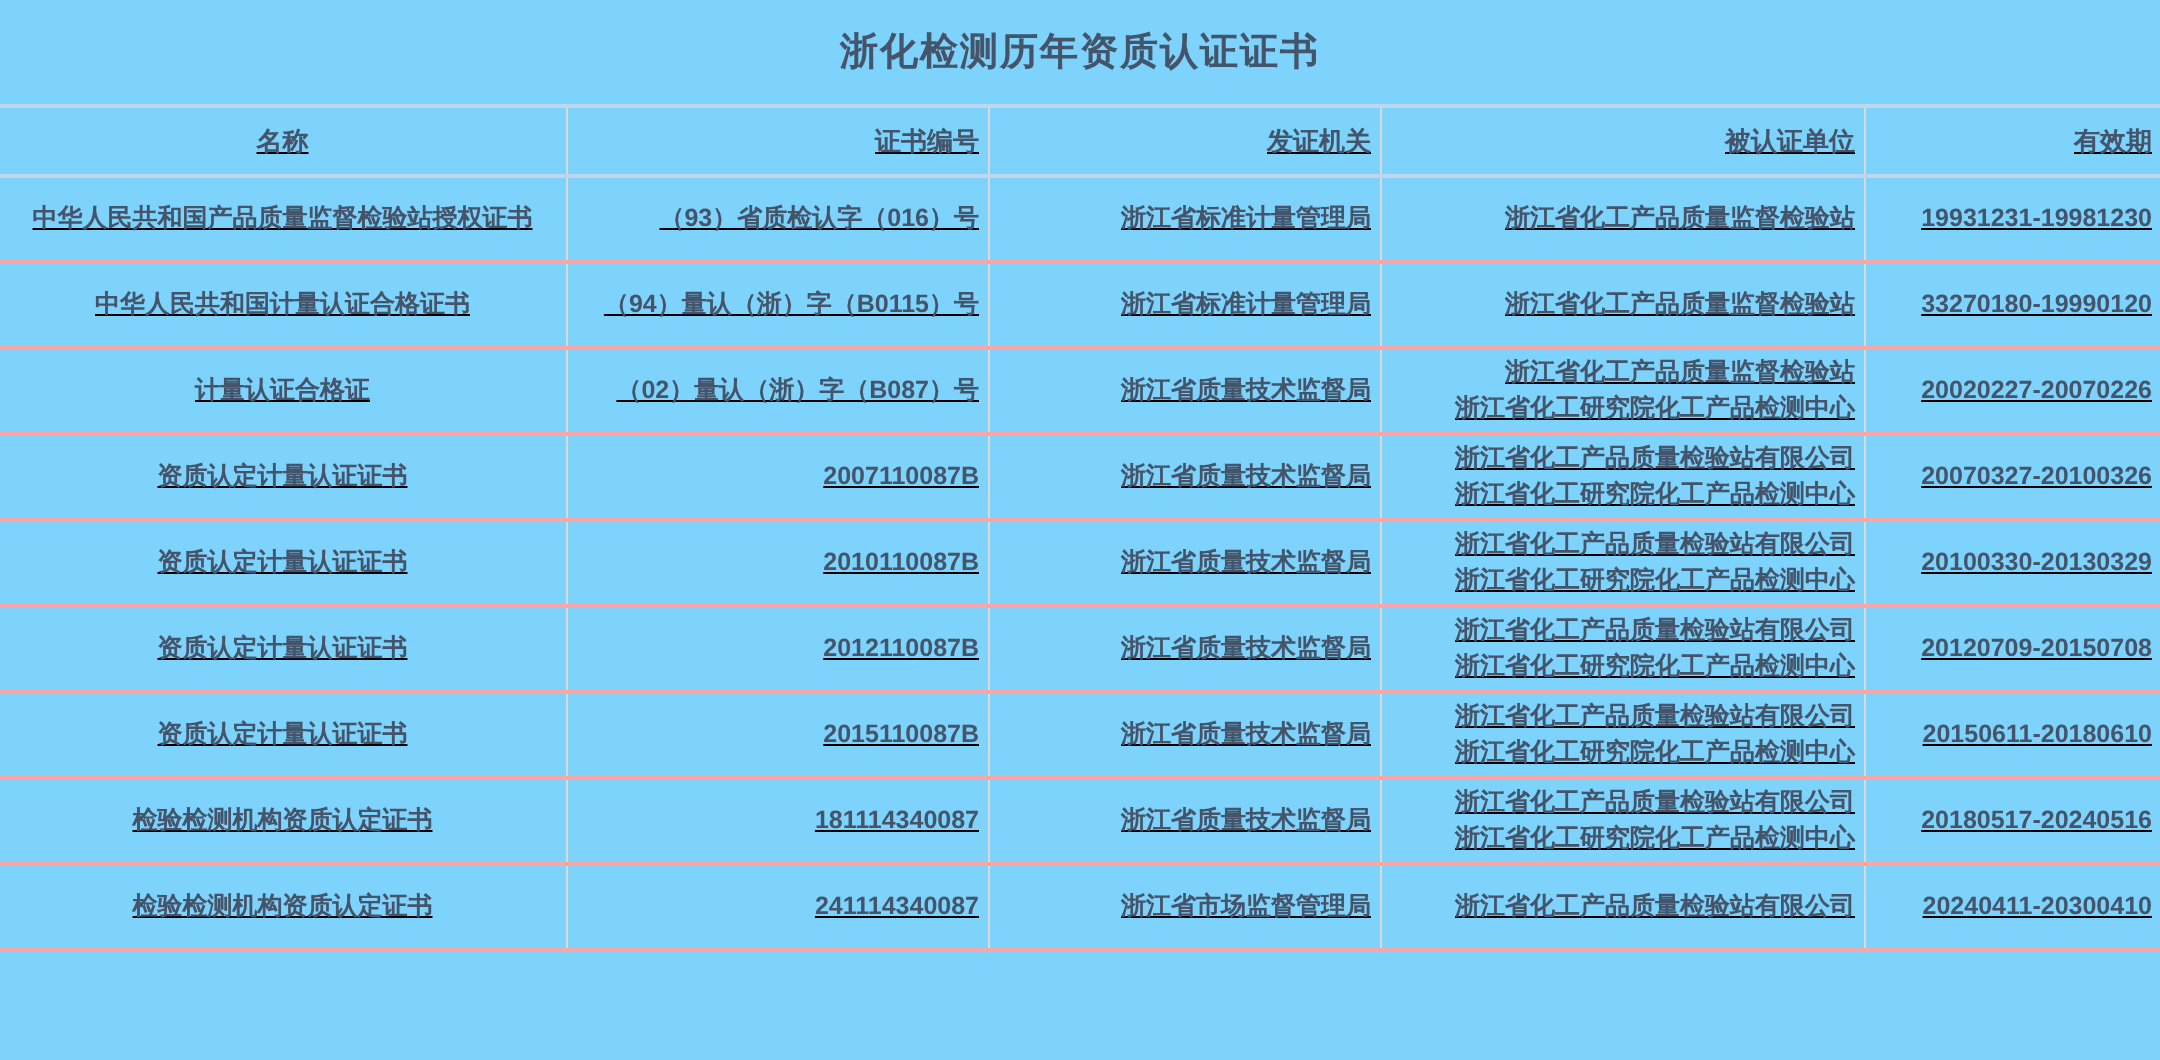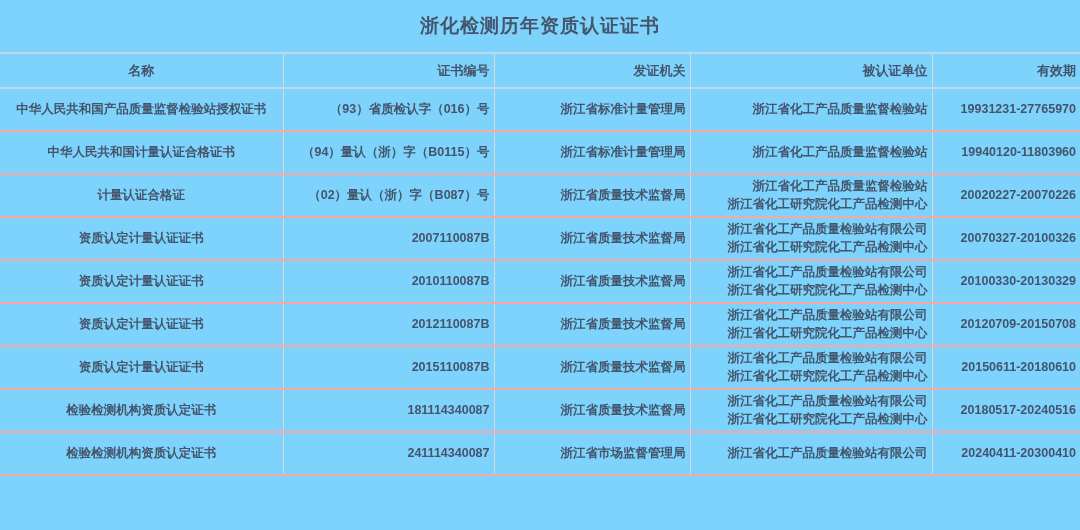--- a/index.html
+++ b/index.html
@@ -17,20 +17,21 @@
     font-size: 19px;
     font-weight: bold;
     color: #44546A;
     letter-spacing: 1px;
   }
   table.cert-table {
     width: 1080px;
     margin-top: 13px;
     border-collapse: collapse;
     table-layout: fixed;
+    text-decoration: underline;
   }
   table.cert-table th {
     border-top: 2px solid #BDD7EE;
     border-bottom: 2px solid #BDD7EE;
     height: 35px;
     font-size: 13px;
     font-weight: bold;
     color: #44546A;
     text-align: center;
     vertical-align: middle;
@@ -78,28 +79,28 @@
         <th>被认证单位</th>
         <th>有效期</th>
       </tr>
     </thead>
     <tbody>
       <tr>
         <td>中华人民共和国产品质量监督检验站授权证书</td>
         <td>（93）省质检认字（016）号</td>
         <td>浙江省标准计量管理局</td>
         <td>浙江省化工产品质量监督检验站</td>
-        <td class="validity-cell">19931231-27765970</td>
+        <td class="validity-cell">19931231-19981230</td>
       </tr>
       <tr>
         <td>中华人民共和国计量认证合格证书</td>
         <td>（94）量认（浙）字（B0115）号</td>
         <td>浙江省标准计量管理局</td>
         <td>浙江省化工产品质量监督检验站</td>
-        <td class="validity-cell">19940120-11803960</td>
+        <td class="validity-cell">33270180-19990120</td>
       </tr>
       <tr>
         <td>计量认证合格证</td>
         <td>（02）量认（浙）字（B087）号</td>
         <td>浙江省质量技术监督局</td>
         <td>浙江省化工产品质量监督检验站
 浙江省化工研究院化工产品检测中心</td>
         <td class="validity-cell">20020227-20070226</td>
       </tr>
       <tr>

